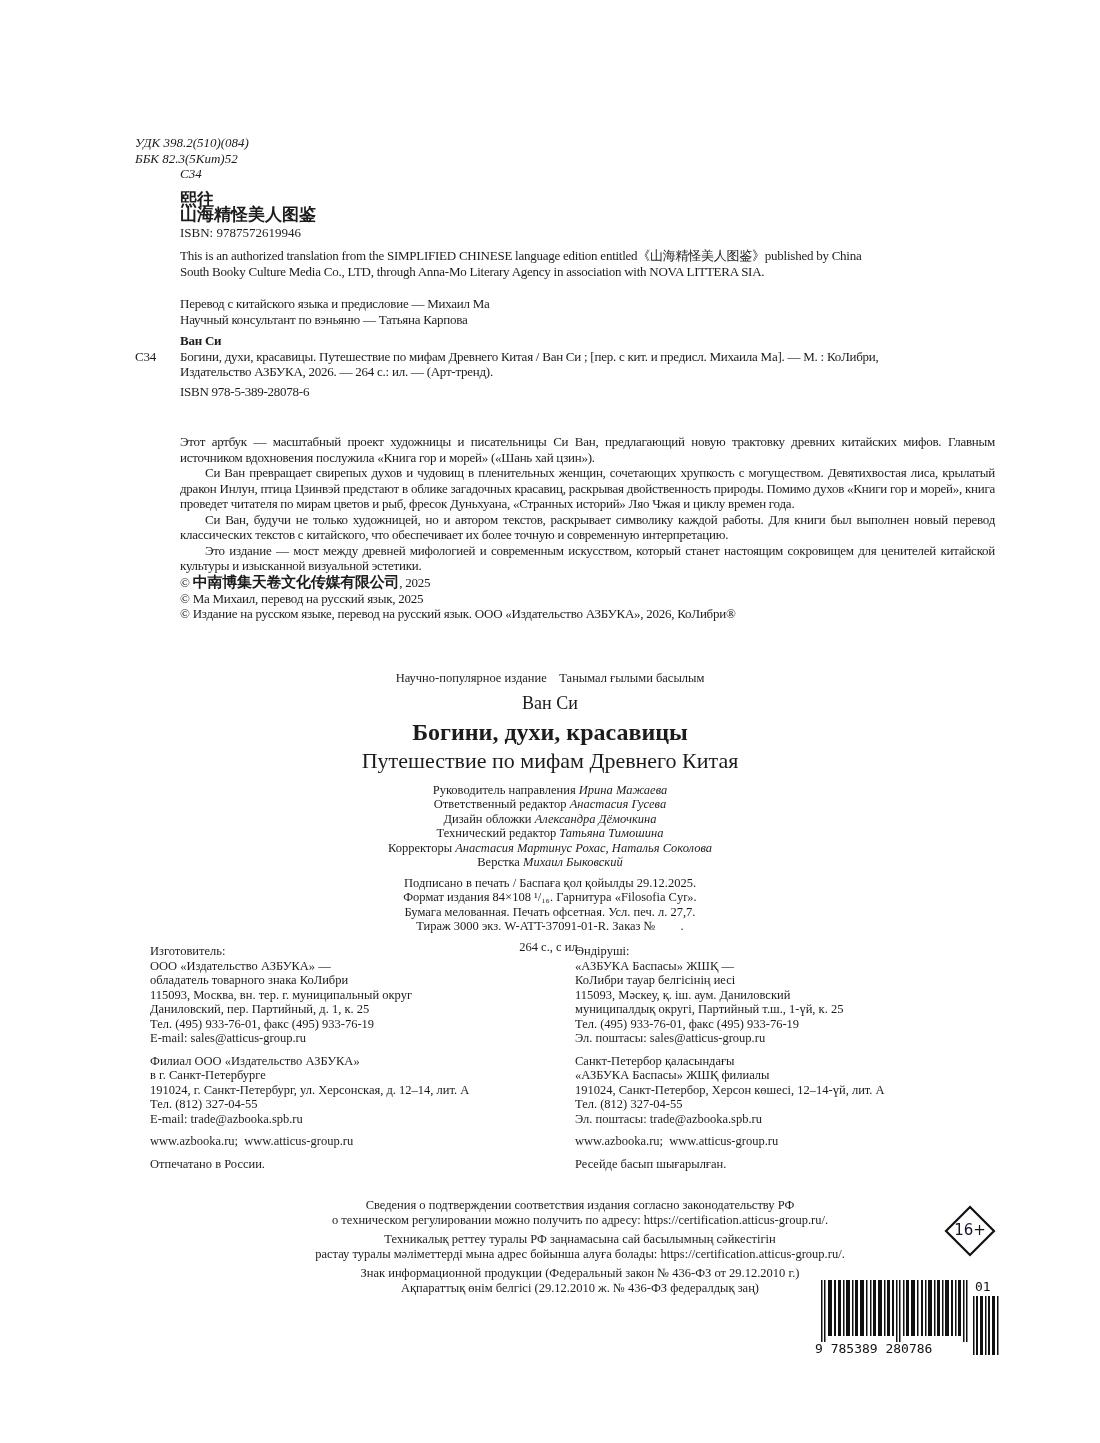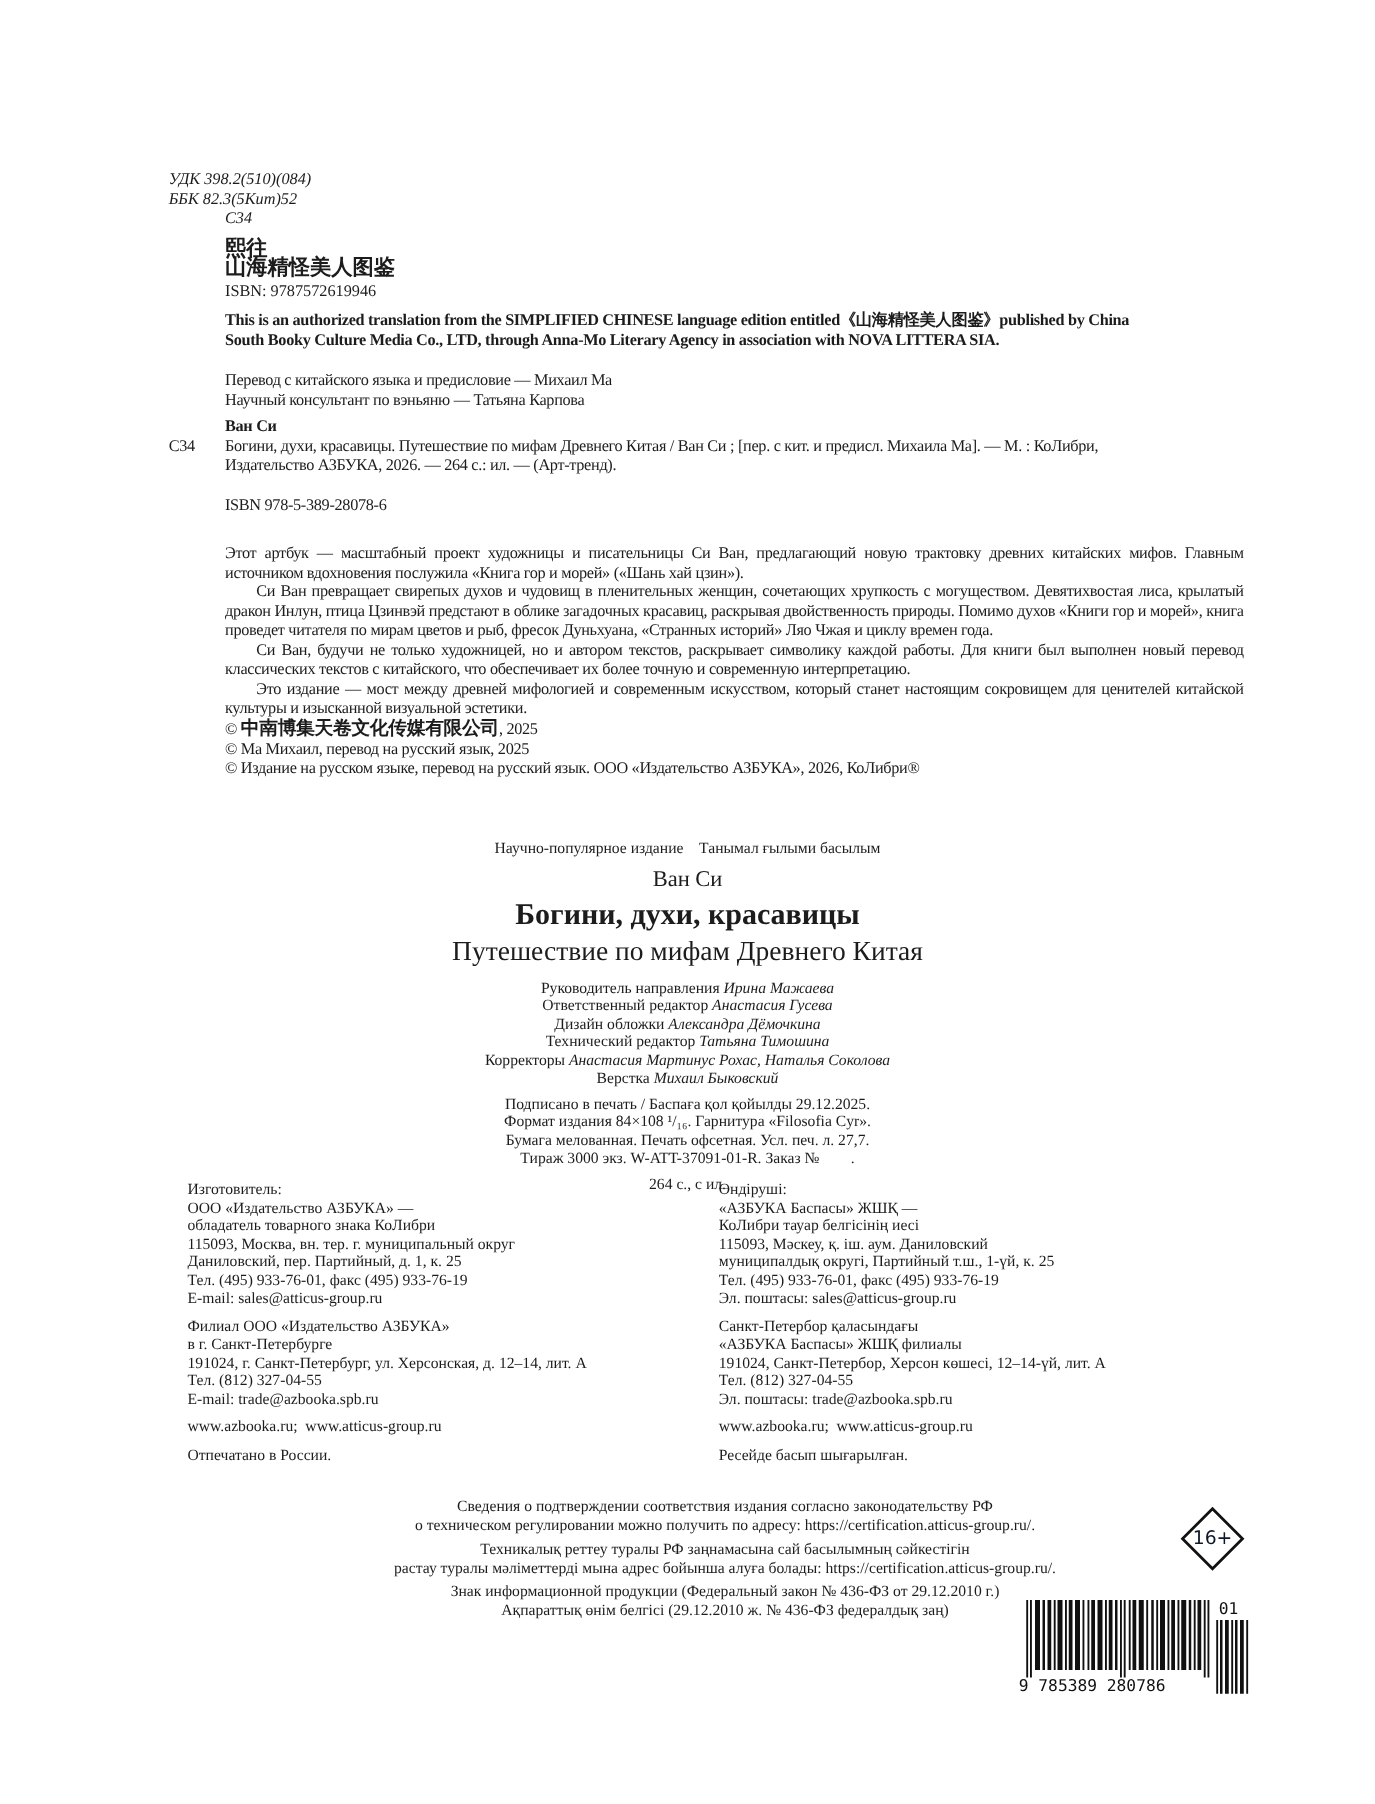--- a/index.html
+++ b/index.html
@@ -10,21 +10,21 @@
   .bold { font-weight:bold; }
   .cond { font-family:"Liberation Serif",serif; letter-spacing:-0.25px; }
   .indent { text-indent:25px; }
   .center { text-align:center;margin-top:34px; }
   .right { text-align:left; }
   .it { font-style:italic; }
   .para { margin:0; }
   #udk { left:135px; top:135px;font-style:italic; }
   #cn { left:180px; top:192px; }
   #cn .cjk { font-weight:bold; font-family:"DejaVu Sans",sans-serif; font-size:17px; line-height:15px; }
-  #eng { left:180px; top:248px; width:800px;font-weight:bold; }
+  #eng { left:180px; top:248px; width:800px; }
   #credits { left:180px; top:296px; }
   #biblio { left:180px; top:333px; width:815px; }
   #c34 { left:135px; top:349px; }
   #abstract { left:180px; top:434px; width:815px; text-align:justify; }
   #copy { left:180px; top:575px; }
   #centerblock { left:150px; width:800px; top:637px; }
   .title1 { font-size:24px; line-height:30px; font-weight:bold; }
   .title2 { font-size:22px; line-height:27px; }
   .author { font-size:18px; line-height:22px; }
   .small { font-size:12.5px; line-height:14.5px; }
@@ -58,21 +58,21 @@
 <div id="credits" class="abs cond">
   <div class="line">Перевод с китайского языка и предисловие — Михаил Ма</div>
   <div class="line">Научный консультант по вэньяню — Татьяна Карпова</div>
 </div>
 
 <div id="c34" class="abs cond">С34</div>
 <div id="biblio" class="abs cond">
   <div class="line bold">Ван Си</div>
   <div class="line">Богини, духи, красавицы. Путешествие по мифам Древнего Китая / Ван Си ; [пер. с кит. и предисл. Михаила Ма]. — М. : КоЛибри,</div>
   <div class="line">Издательство АЗБУКА, 2026. — 264 с.: ил. — (Арт-тренд).</div>
-  <div class="line" style="margin-top:16px">ISBN 978-5-389-28078-6</div>
+  <div class="line" style="margin-top:4px">ISBN 978-5-389-28078-6</div>
 </div>
 
 <div id="abstract" class="abs cond">
   <p class="para">Этот артбук — масштабный проект художницы и писательницы Си Ван, предлагающий новую трактовку древних китайских мифов. Главным источником вдохновения послужила «Книга гор и морей» («Шань хай цзин»).</p>
   <p class="para indent">Си Ван превращает свирепых духов и чудовищ в пленительных женщин, сочетающих хрупкость с могуществом. Девятихвостая лиса, крылатый дракон Инлун, птица Цзинвэй предстают в облике загадочных красавиц, раскрывая двойственность природы. Помимо духов «Книги гор и морей», книга проведет читателя по мирам цветов и рыб, фресок Дуньхуана, «Странных историй» Ляо Чжая и циклу времен года.</p>
   <p class="para indent">Си Ван, будучи не только художницей, но и автором текстов, раскрывает символику каждой работы. Для книги был выполнен новый перевод классических текстов с китайского, что обеспечивает их более точную и современную интерпретацию.</p>
   <p class="para indent">Это издание — мост между древней мифологией и современным искусством, который станет настоящим сокровищем для ценителей китайской культуры и изысканной визуальной эстетики.</p>
 </div>
 
 <div id="copy" class="abs cond">

